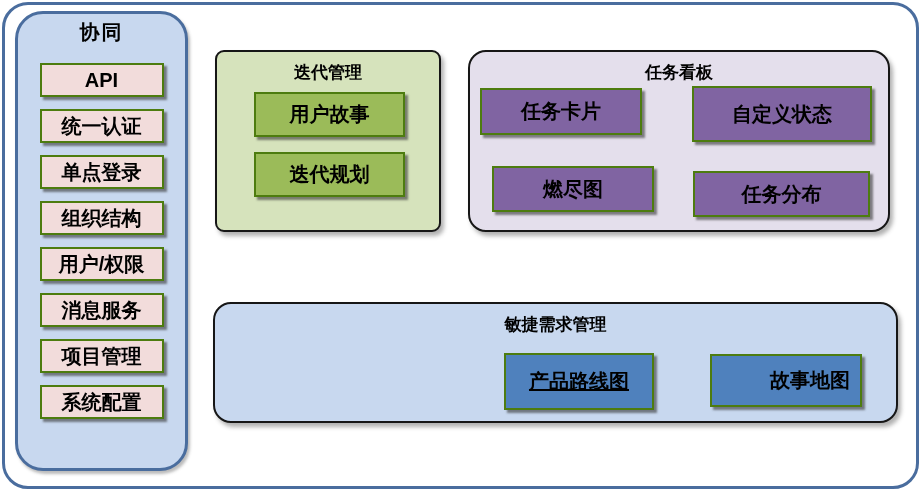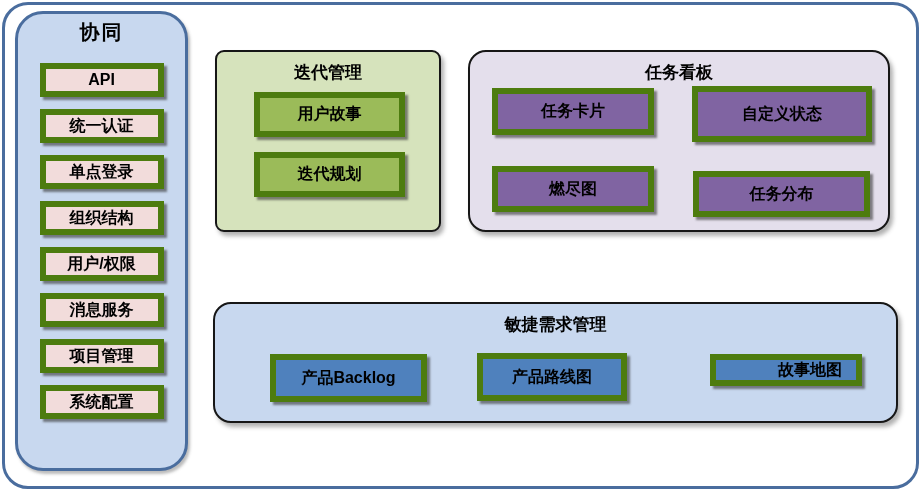--- a/index.html
+++ b/index.html
@@ -48,23 +48,23 @@
     margin-top: 17px;
     display: flex;
     flex-direction: column;
     gap: 12px;
     align-items: center;
   }
   .box {
     display: flex;
     align-items: center;
     justify-content: center;
-    border: 6px solid #4d7c0f;
+    border: 2px solid #4d7c0f;
     box-shadow: 3px 3px 2px rgba(55,55,55,0.6);
-    font-size: 16px;
+    font-size: 20px;
     font-weight: 700;
     color: #000;
     box-sizing: border-box;
     text-align: center;
   }
   .pink-box {
     width: 124px;
     height: 34px;
     background: #f2dcdb;
   }
@@ -113,25 +113,24 @@
   </aside>
 
   <section class="panel panel-green">
     <div class="panel-title">迭代管理</div>
     <div class="box green-box" style="left:37px; top:40px;  width:151px; height:45px;text-align:center;">用户故事</div>
     <div class="box green-box" style="left:37px; top:100px; width:151px; height:45px;">迭代规划</div>
   </section>
 
   <section class="panel panel-purple">
     <div class="panel-title">任务看板</div>
-    <div class="box purple-box" style="left:22px;  top:36px;  width:162px; height:47px;">任务卡片</div>
+    <div class="box purple-box" style="left:10px;  top:36px;  width:162px; height:47px;">任务卡片</div>
     <div class="box purple-box" style="left:222px; top:34px;  width:180px; height:56px;">自定义状态</div>
     <div class="box purple-box" style="left:22px;  top:114px; width:162px; height:46px;">燃尽图</div>
     <div class="box purple-box" style="left:223px; top:119px; width:177px; height:46px;">任务分布</div>
   </section>
 
   <section class="panel panel-blue">
     <div class="panel-title">敏捷需求管理</div>
-    <div class="box blue-box" style="left:55px;  top:50px; width:157px; height:48px;">产品Backlog</div>
-    <div class="box blue-box" style="left:262px; top:49px; width:150px; height:48px;">产品路线图</div>
-    <div class="box blue-box" style="left:495px; top:50px; width:152px; height:32px;padding-left:48px;">故事地图</div>
+    <div class="box blue-box" style="left:289px; top:49px; width:150px; height:57px;text-decoration:underline;">产品路线图</div>
+    <div class="box blue-box" style="left:495px; top:50px; width:152px; height:53px;padding-left:48px;">故事地图</div>
   </section>
 </div>
 
 </body></html>

